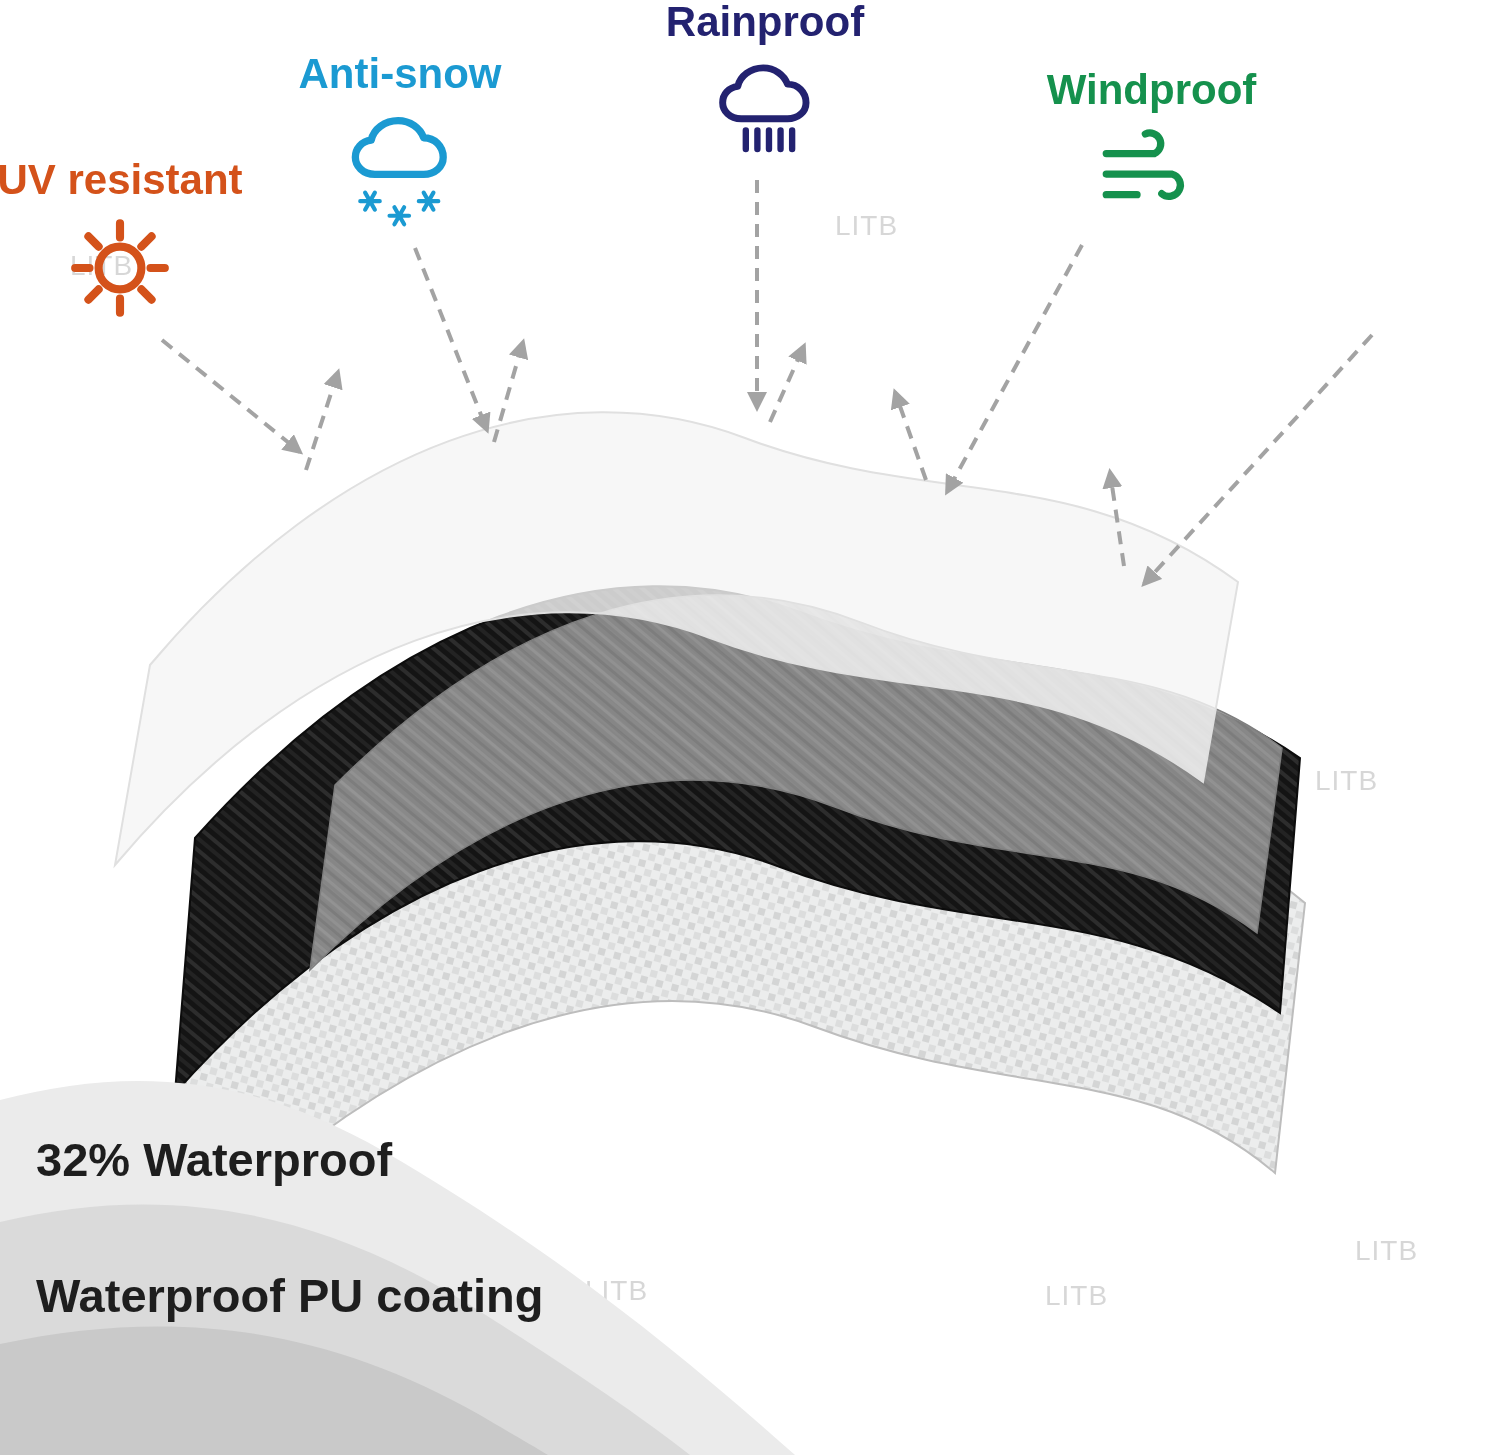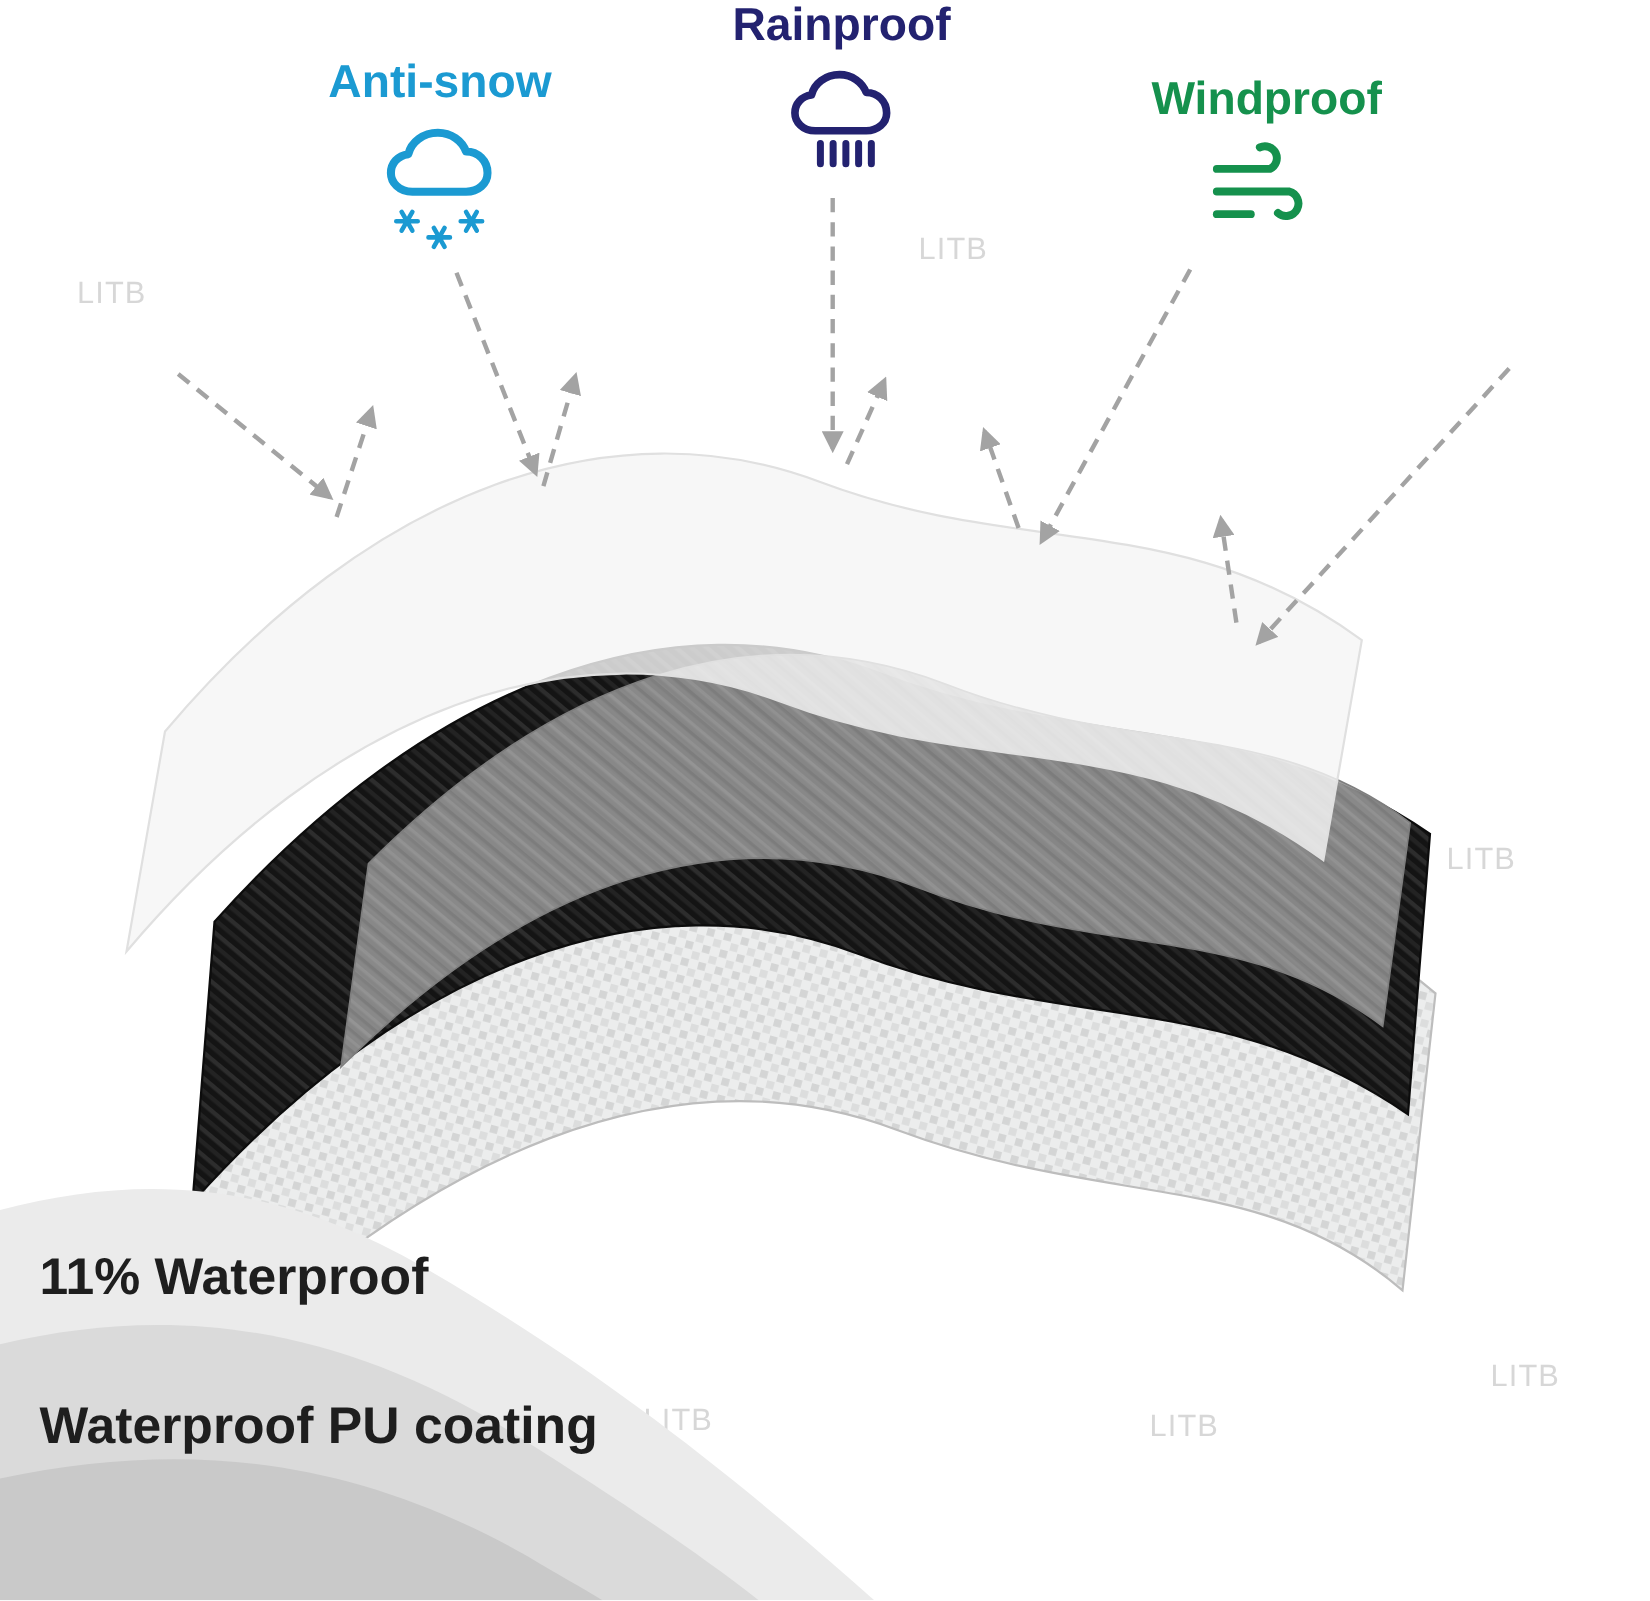--- a/index.html
+++ b/index.html
@@ -79,20 +79,29 @@
       <path d="M494 442 L523 342" marker-end="url(#arrowhead)"></path>
       <path d="M757 180 L757 408" marker-end="url(#arrowhead)"></path>
       <path d="M770 422 L804 346" marker-end="url(#arrowhead)"></path>
       <path d="M1082 245 L947 492" marker-end="url(#arrowhead)"></path>
       <path d="M926 480 L895 392" marker-end="url(#arrowhead)"></path>
       <path d="M1372 335 L1144 584" marker-end="url(#arrowhead)"></path>
       <path d="M1124 566 L1110 472" marker-end="url(#arrowhead)"></path>
     </g>
   </svg>
 
+  <div class="feature" style="left:0px;top:158px;width:240px;">
+    <div class="feature-label" style="color: rgb(212, 82, 26);">UV resistant</div>
+    <div class="feature-icon" style="color: rgb(212, 82, 26);">
+      <svg width="112" height="112" viewBox="0 0 110 110" fill="none" stroke="currentColor" stroke-width="8" stroke-linecap="round">
+        <circle cx="55" cy="55" r="21"></circle>
+        <path d="M85 55H99 M76 76L86 86 M55 85V99 M34 76L24 86 M25 55H11 M34 34L24 24 M55 25V11 M76 34L86 24"></path>
+      </svg>
+    </div>
+  </div>
 
   <div class="feature" style="left:295px;top:52px;width:210px;">
     <div class="feature-label" style="color: rgb(27, 154, 210);">Anti-snow</div>
     <div class="feature-icon" style="color: rgb(27, 154, 210);">
       <svg width="115" height="122" viewBox="0 0 90 100" fill="none" stroke="currentColor" stroke-width="6" stroke-linecap="round" stroke-linejoin="round">
         <path d="M24 56 C14 56 8 49 8 42 C8 35 13 29 21 28 C23 19 32 12 43 12 C53 12 61 18 64 26 C73 26 80 33 80 42 C80 50 73 56 64 56 Z"></path>
         <g stroke-width="3.4">
           <path transform="translate(20,78)" d="M-8 0H8 M-4 -7L4 7 M-4 7L4 -7"></path>
           <path transform="translate(44,90)" d="M-8 0H8 M-4 -7L4 7 M-4 7L4 -7"></path>
           <path transform="translate(68,78)" d="M-8 0H8 M-4 -7L4 7 M-4 7L4 -7"></path>
@@ -116,16 +125,16 @@
     <div class="feature-icon" style="color: rgb(21, 145, 77);">
       <svg width="108" height="96" viewBox="0 0 105 92" fill="none" stroke="currentColor" stroke-width="7" stroke-linecap="round">
         <path d="M8 30 H55 A10.5 10.5 0 1 0 46 11"></path>
         <path d="M8 50 H72 A11 11 0 1 1 62 69"></path>
         <path d="M8 70 H38"></path>
       </svg>
     </div>
   </div>
 
 
-  <div class="spec" style="top:1132px;">11% Waterproof</div>
+  <div class="spec" style="top:1132px;">32% Waterproof</div>
   <div class="spec" style="top:1256px;margin-top:12px;">Waterproof PU coating</div>
 
 </div>
 
 </body></html>

